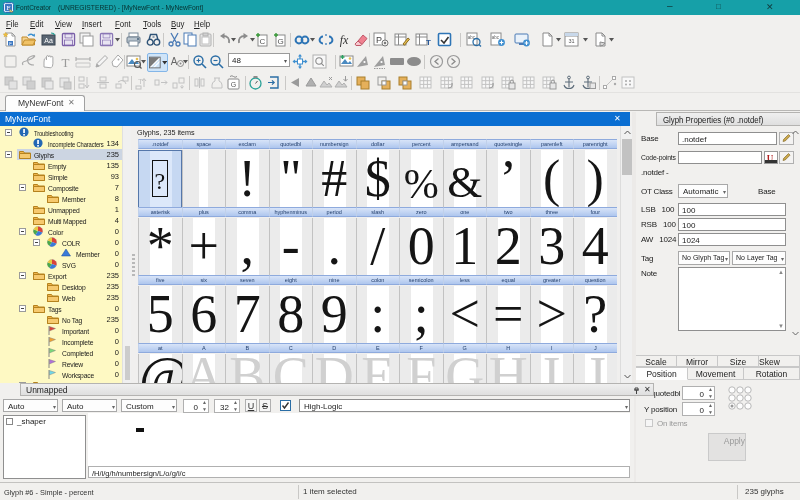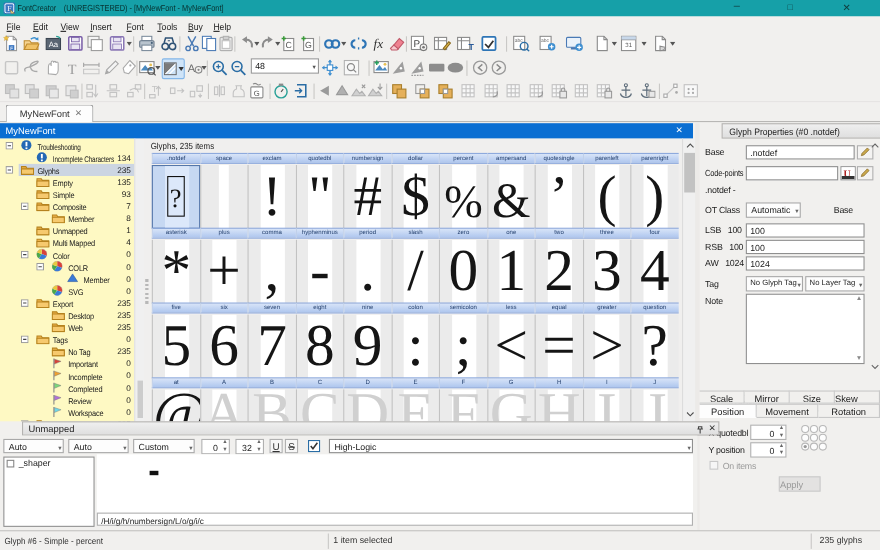--- a/index.html
+++ b/index.html
@@ -1317,21 +1317,21 @@
     <circle cx="4" cy="12" r="3.2" fill="#fdfdfd" stroke="#b8b8b8"></circle>
     <circle cx="12" cy="12" r="3.2" fill="#fdfdfd" stroke="#b8b8b8"></circle>
     <circle cx="20" cy="12" r="3.2" fill="#fdfdfd" stroke="#b8b8b8"></circle>
     <circle cx="4" cy="20" r="3.2" fill="#fdfdfd" stroke="#b8b8b8"></circle>
     <circle cx="12" cy="20" r="3.2" fill="#fdfdfd" stroke="#b8b8b8"></circle>
     <circle cx="20" cy="20" r="3.2" fill="#fdfdfd" stroke="#b8b8b8"></circle>
     <circle cx="4" cy="20" r="1.5" fill="#9a9a9a"></circle>
   </svg>
 <div class="ab" style="left:645px;top:419px;width:8px;height:8px;background:#f6f6f6;border:1px solid #c8c8c8"></div>
 <div class="ab lbl" style="left:657px;top:419px;color:#9a9a9a">On items</div>
-<div class="ab" style="left:708px;top:433px;width:38px;height:14px;background:#e3e2e1;border:1px solid #cacaca;text-align:left;line-height:14px;font-size:8.5px;color:#9a9a9a">Apply</div>
+<div class="ab" style="left:708px;top:433px;width:38px;height:28px;background:#e3e2e1;border:1px solid #cacaca;text-align:right;line-height:14px;font-size:8.5px;color:#9a9a9a">Apply</div>
 <div class="ab phead" style="left:0;top:383px;width:634px;height:13px">
     <span class="ab" style="left:5px;top:1px">Unmapped</span>
     <svg class="ab" style="left:612px;top:3px" width="7" height="8" viewBox="0 0 7 8">
       <path d="M1 3 h5 M3.5 3 v4 M2 1 h3 v2 h-3 z" stroke="#444" fill="none"></path>
     </svg>
     <span class="ab" style="left:623px;top:1px;font-size:8px;color:#333">✕</span>
   </div>
 <div class="ab" style="left:0;top:396px;width:634px;height:87px;background:#f1f0ee"></div>
 <div class="ab cmb" style="left:3px;top:399px;width:55px;height:13px">
     <span class="ab" style="left:4px;top:2px">Auto</span>

